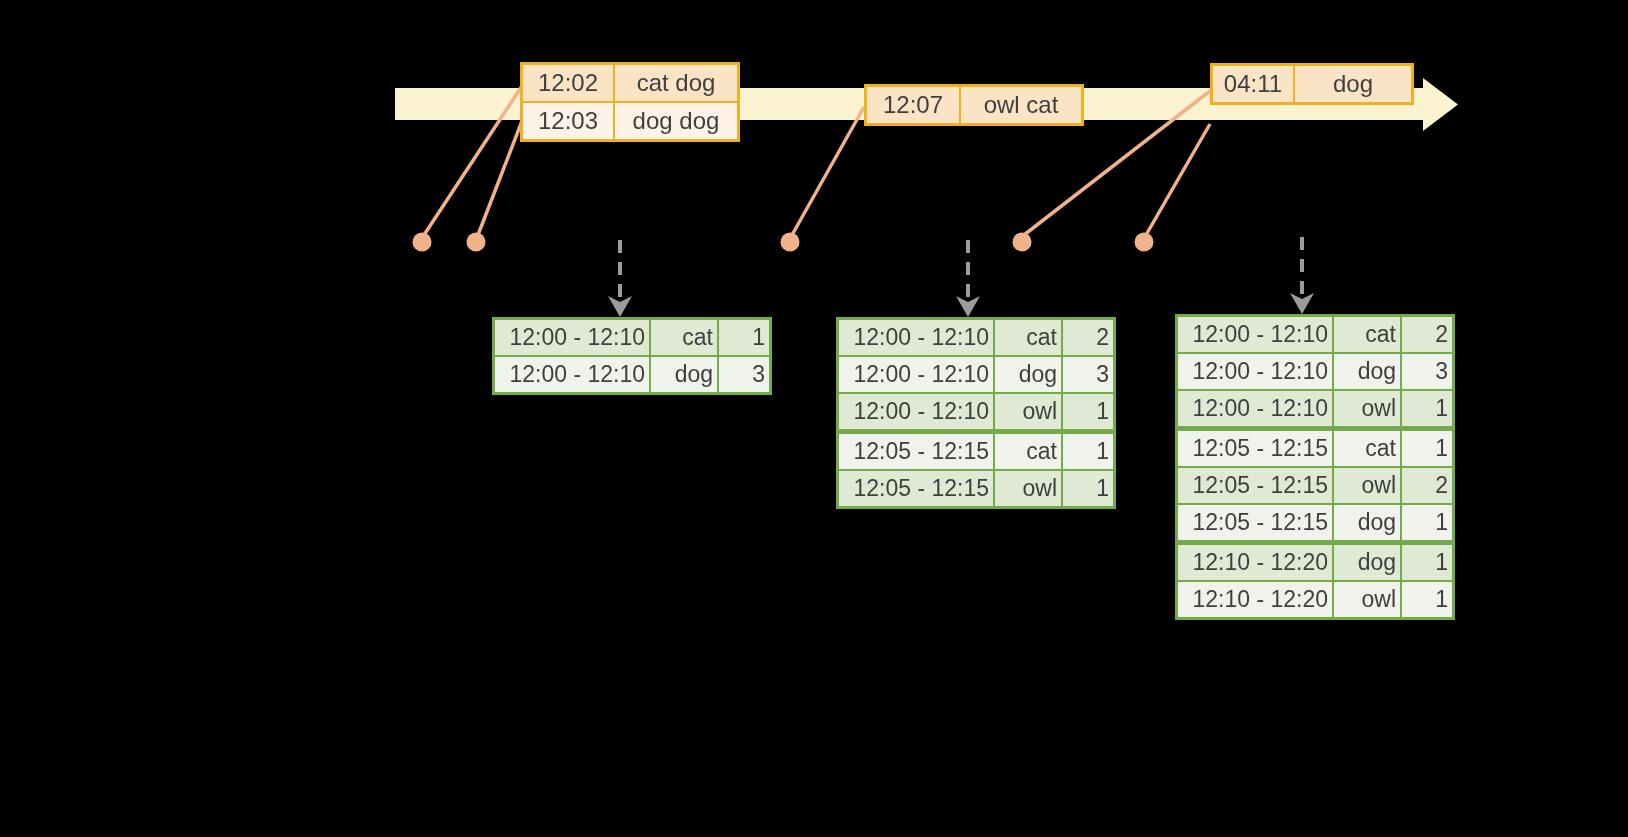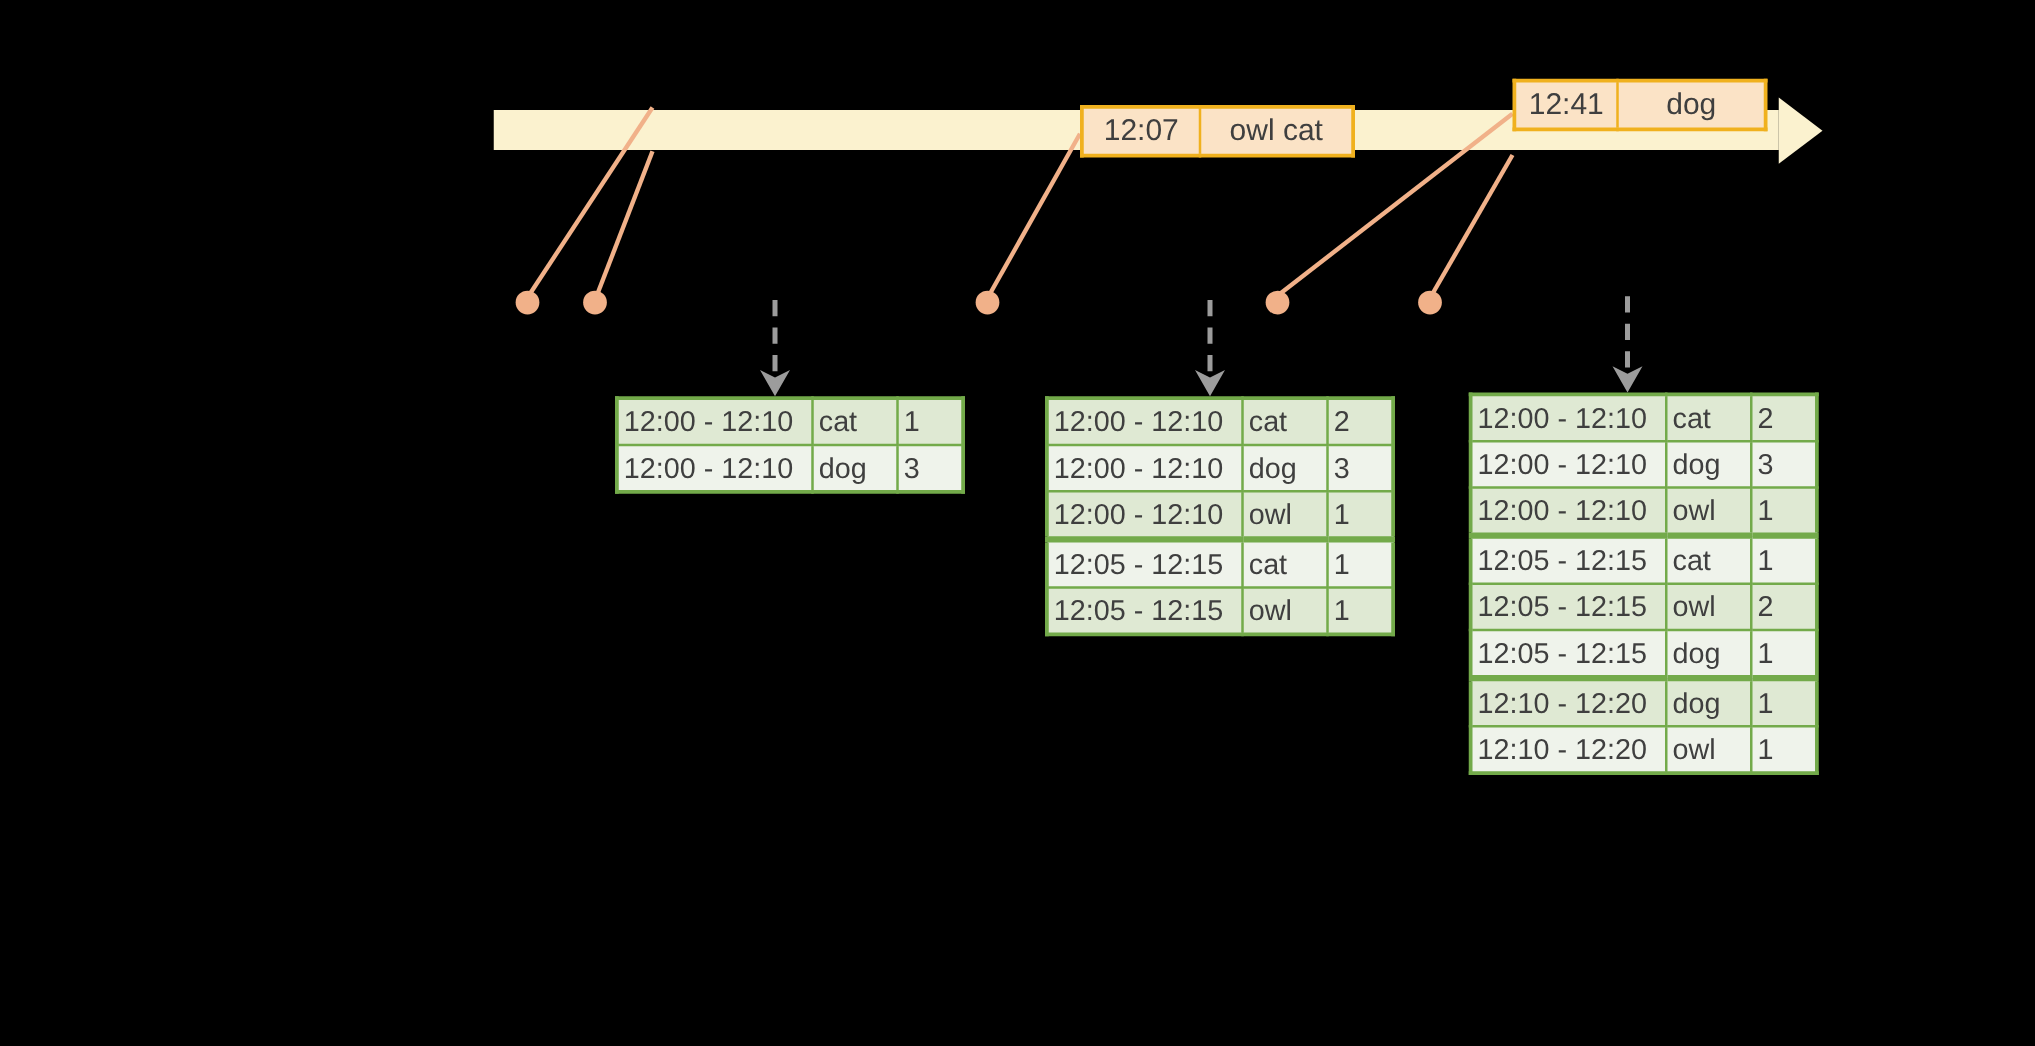--- a/index.html
+++ b/index.html
@@ -27,21 +27,21 @@
   svg.layer{position:absolute;left:0;top:0;z-index:1;}
   table{border-collapse:collapse;position:absolute;z-index:2;table-layout:fixed;}
   
   table.et{border:3px solid var(--event-table-border);font-size:24px;}
   table.et td{border:2px solid var(--event-table-border);height:36px;text-align:center;
               vertical-align:middle;padding:0 4px;color:var(--text);}
   table.et tr.dark td{background:var(--event-row-dark);}
   table.et tr.light td{background:var(--event-row-light);}
   
   table.rt{border:3px solid var(--result-table-border);font-size:23px;}
-  table.rt td{border:2px solid var(--result-table-border);height:35px;text-align:left;
+  table.rt td{border:2px solid var(--result-table-border);height:35px;text-align:right;
               vertical-align:middle;padding:0 4px;color:var(--text);margin-top:36px;}
   table.rt tr.dark td{background:var(--result-row-dark);}
   table.rt tr.light td{background:var(--result-row-light);}
   table.rt tr.sep td{border-top-width:5px;}
   td.g-time{width:146px;}
   td.g-word{width:58px;}
   td.g-count{width:42px;}
 </style>
 </head>
 <body>
@@ -73,34 +73,46 @@
     <g>
       <line x1="968" y1="240" x2="968" y2="300" style="stroke:var(--trigger-arrow);stroke-width:4;stroke-dasharray:13 9"></line>
       <polygon points="956,296 968,317 980,296 968,302" style="fill:var(--trigger-arrow)"></polygon>
     </g>
     <g>
       <line x1="1302" y1="237" x2="1302" y2="297" style="stroke:var(--trigger-arrow);stroke-width:4;stroke-dasharray:13 9"></line>
       <polygon points="1290,293 1302,314 1314,293 1302,299" style="fill:var(--trigger-arrow)"></polygon>
     </g>
   </svg>
 
+  <table class="et" style="left:520px;top:62px;">
+    <tbody>
+        <tr class="dark">
+      <td style="width:82px">12:02</td>
+      <td style="width:114px">cat dog</td>
+    </tr>
+    <tr class="light">
+      <td>12:03</td>
+      <td>dog dog</td>
+    </tr>
+  </tbody>
+    </table>
 
   <table class="et" style="left:864px;top:84px;">
     <tbody>
         <tr class="dark">
       <td style="width:84px">12:07</td>
       <td style="width:112px">owl cat</td>
     </tr>
   </tbody>
     </table>
 
   <table class="et" style="left:1210px;top:63px;">
     <tbody>
         <tr class="dark">
-      <td style="width:72px">12:41</td>
+      <td style="width:72px">04:11</td>
       <td style="width:108px">dog</td>
     </tr>
   </tbody>
     </table>
 
   <table class="rt" style="left:492px;top:317px;">
     <tbody>
         <tr class="dark">
       <td class="g-time">12:00 - 12:10</td>
       <td class="g-word">cat</td>

